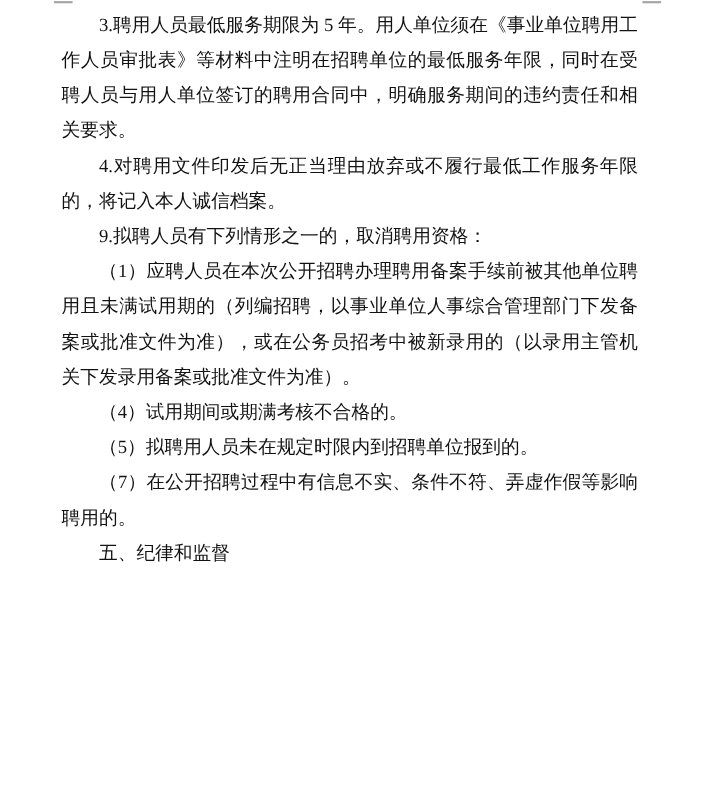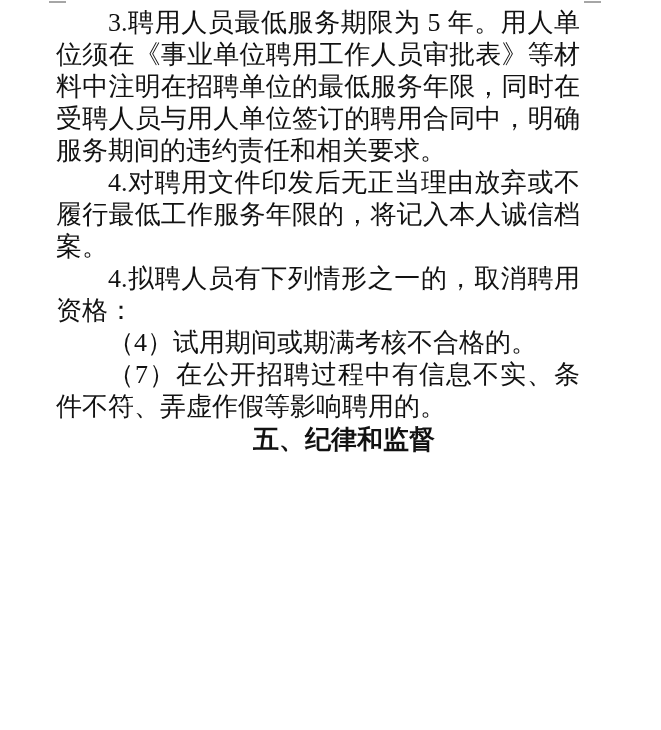--- a/index.html
+++ b/index.html
@@ -22,46 +22,48 @@
   }
   .crop-mark.left  { left: 49px;  width: 17px; }
   .crop-mark.right { left: 584px; width: 17px; }
   .doc-body {
     position: absolute;
     left: 56px;
     top: 7px;
     width: 524px;
     color: #121212;
     font-family: "Liberation Serif", "DejaVu Serif", serif;
-    font-size: 26px;
+    font-size: 17px;
     line-height: 32px;
     text-align: justify;
     text-justify: inter-ideograph;
   }
   .para {
     margin: 0;
     text-indent: 2em;
     word-break: break-all;
   }
   .para.heading {
     font-family: "Liberation Sans", "DejaVu Sans", sans-serif;
-    font-weight: bold;
-    text-align: center;
+    font-weight: normal;
+    text-align: left;
   }
 </style>
 </head>
 <body>
 
 <div class="page">
 
   <div class="crop-mark left"></div>
   <div class="crop-mark right"></div>
 
   <div class="doc-body">
     <p class="para">3.聘用人员最低服务期限为 5 年。用人单位须在《事业单位聘用工作人员审批表》等材料中注明在招聘单位的最低服务年限，同时在受聘人员与用人单位签订的聘用合同中，明确服务期间的违约责任和相关要求。</p>
     <p class="para">4.对聘用文件印发后无正当理由放弃或不履行最低工作服务年限的，将记入本人诚信档案。</p>
-    <p class="para">4.拟聘人员有下列情形之一的，取消聘用资格：</p>
+    <p class="para">9.拟聘人员有下列情形之一的，取消聘用资格：</p>
+    <p class="para">（1）应聘人员在本次公开招聘办理聘用备案手续前被其他单位聘用且未满试用期的（列编招聘，以事业单位人事综合管理部门下发备案或批准文件为准），或在公务员招考中被新录用的（以录用主管机关下发录用备案或批准文件为准）。</p>
     <p class="para">（4）试用期间或期满考核不合格的。</p>
+    <p class="para">（5）拟聘用人员未在规定时限内到招聘单位报到的。</p>
     <p class="para">（7）在公开招聘过程中有信息不实、条件不符、弄虚作假等影响聘用的。</p>
     <p class="para heading">五、纪律和监督</p>
   </div>
 
 </div>
 
 </body></html>

